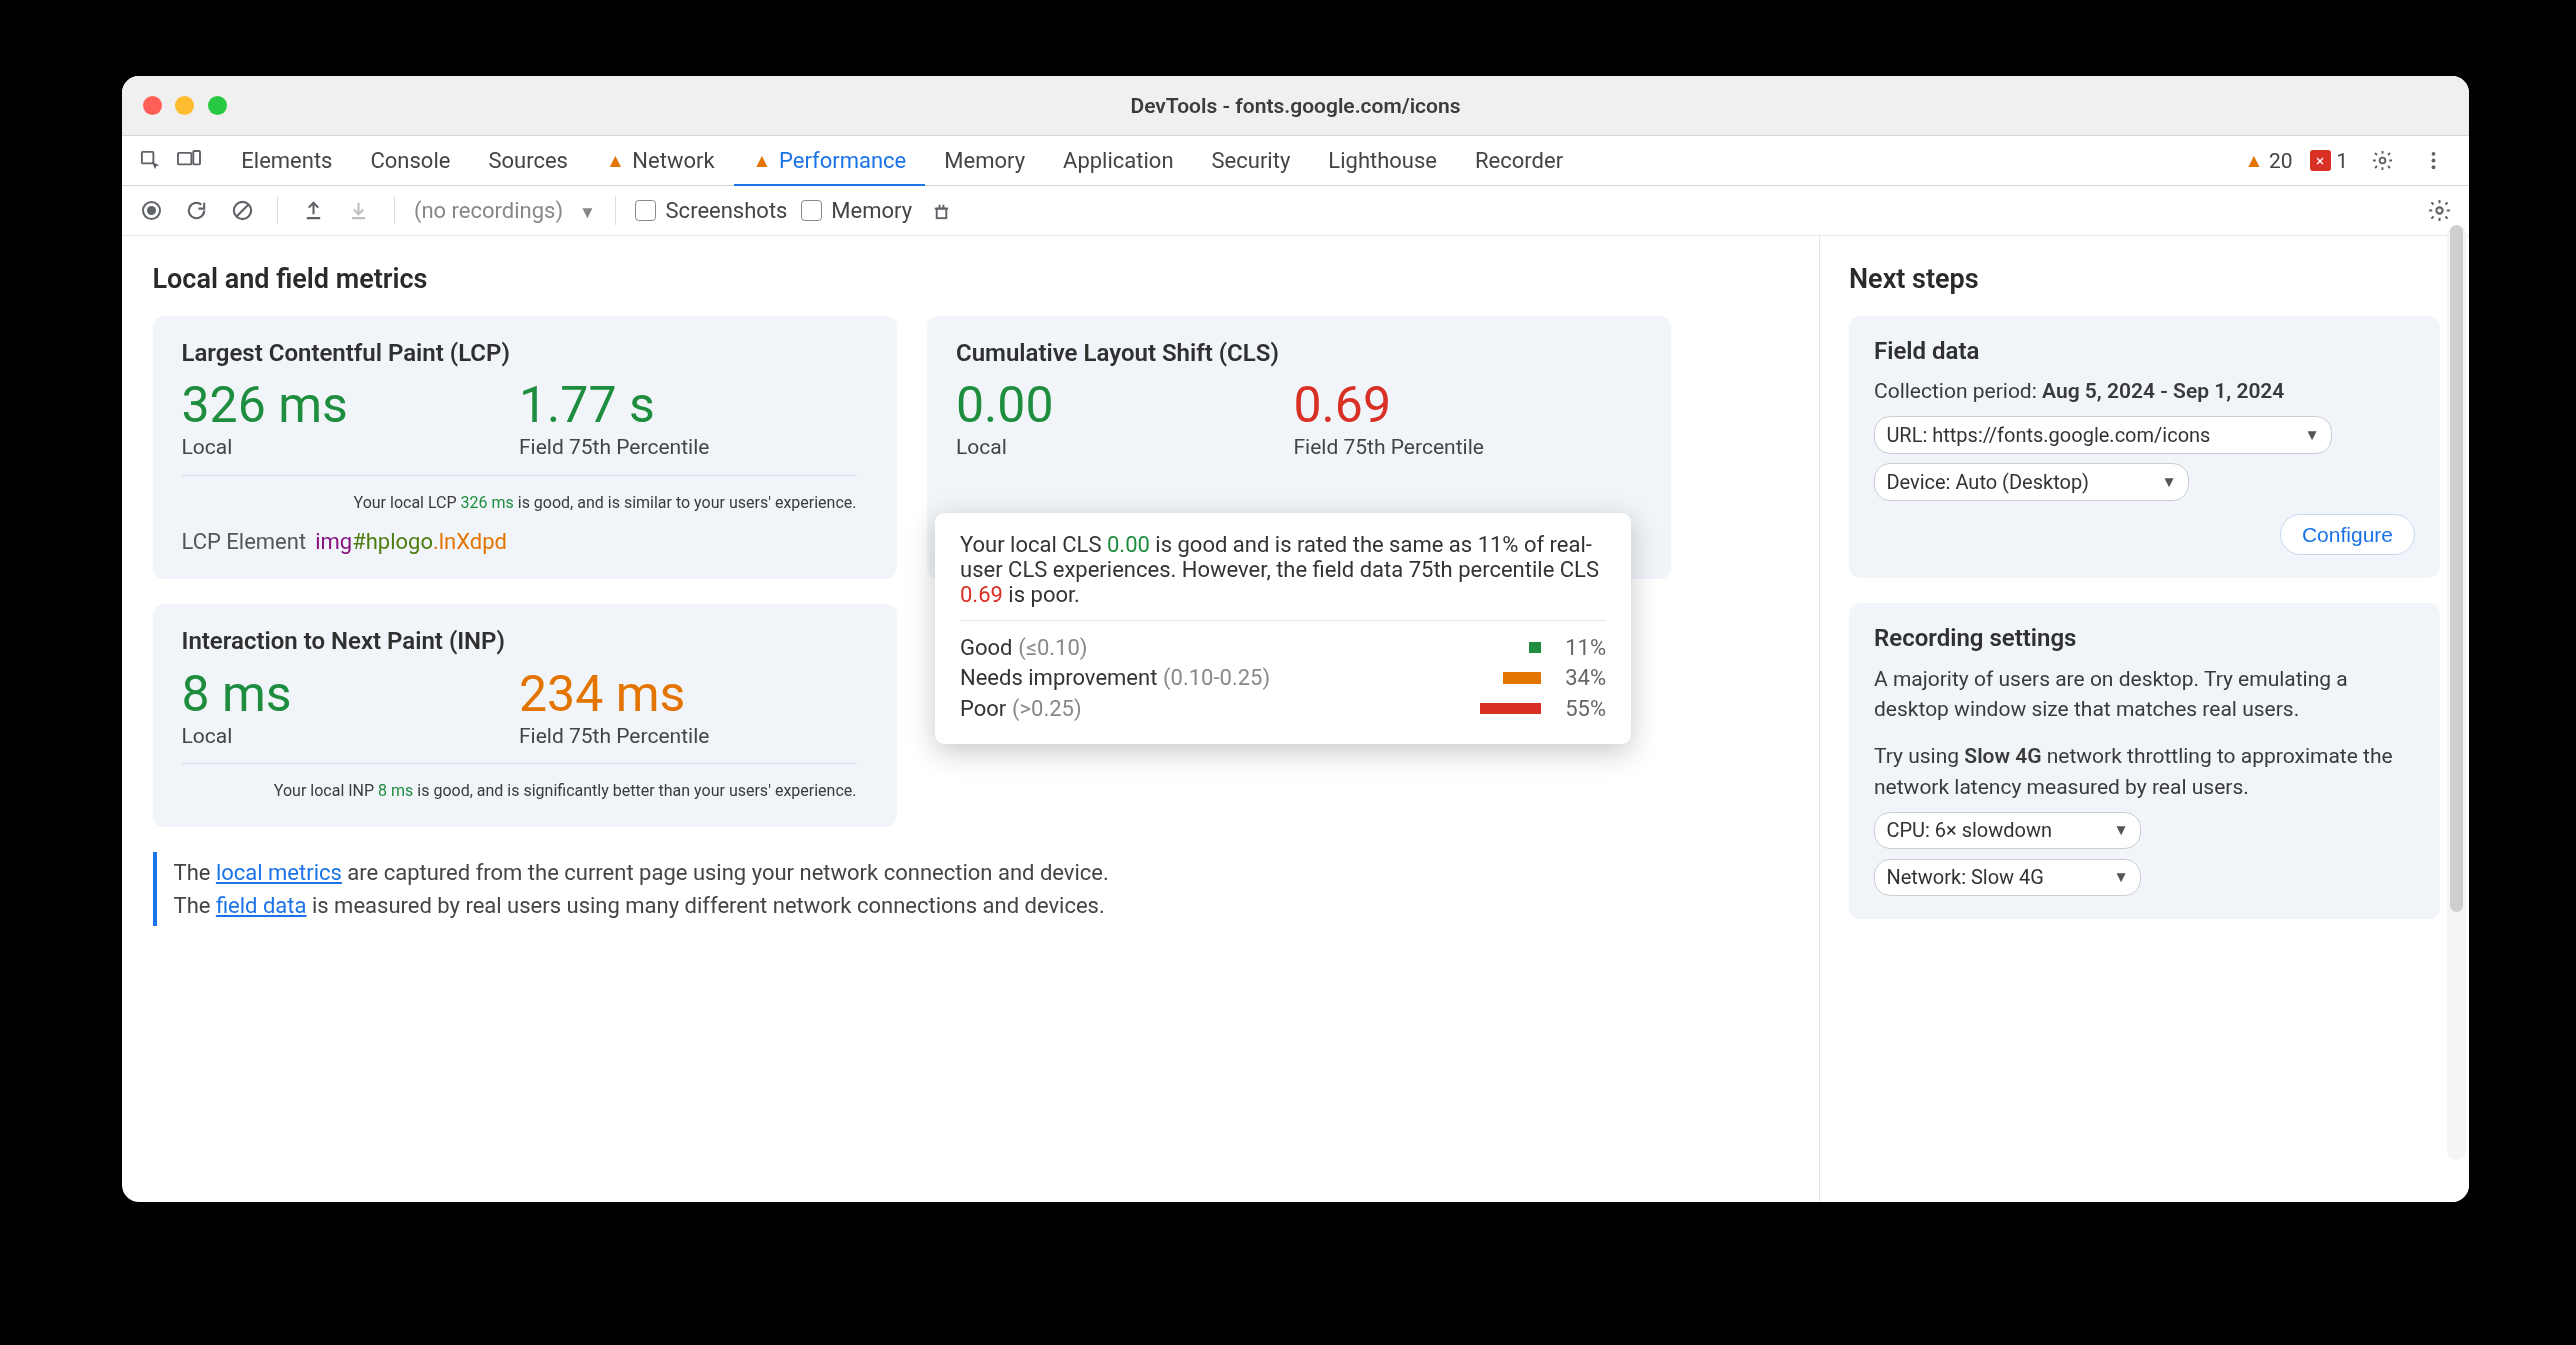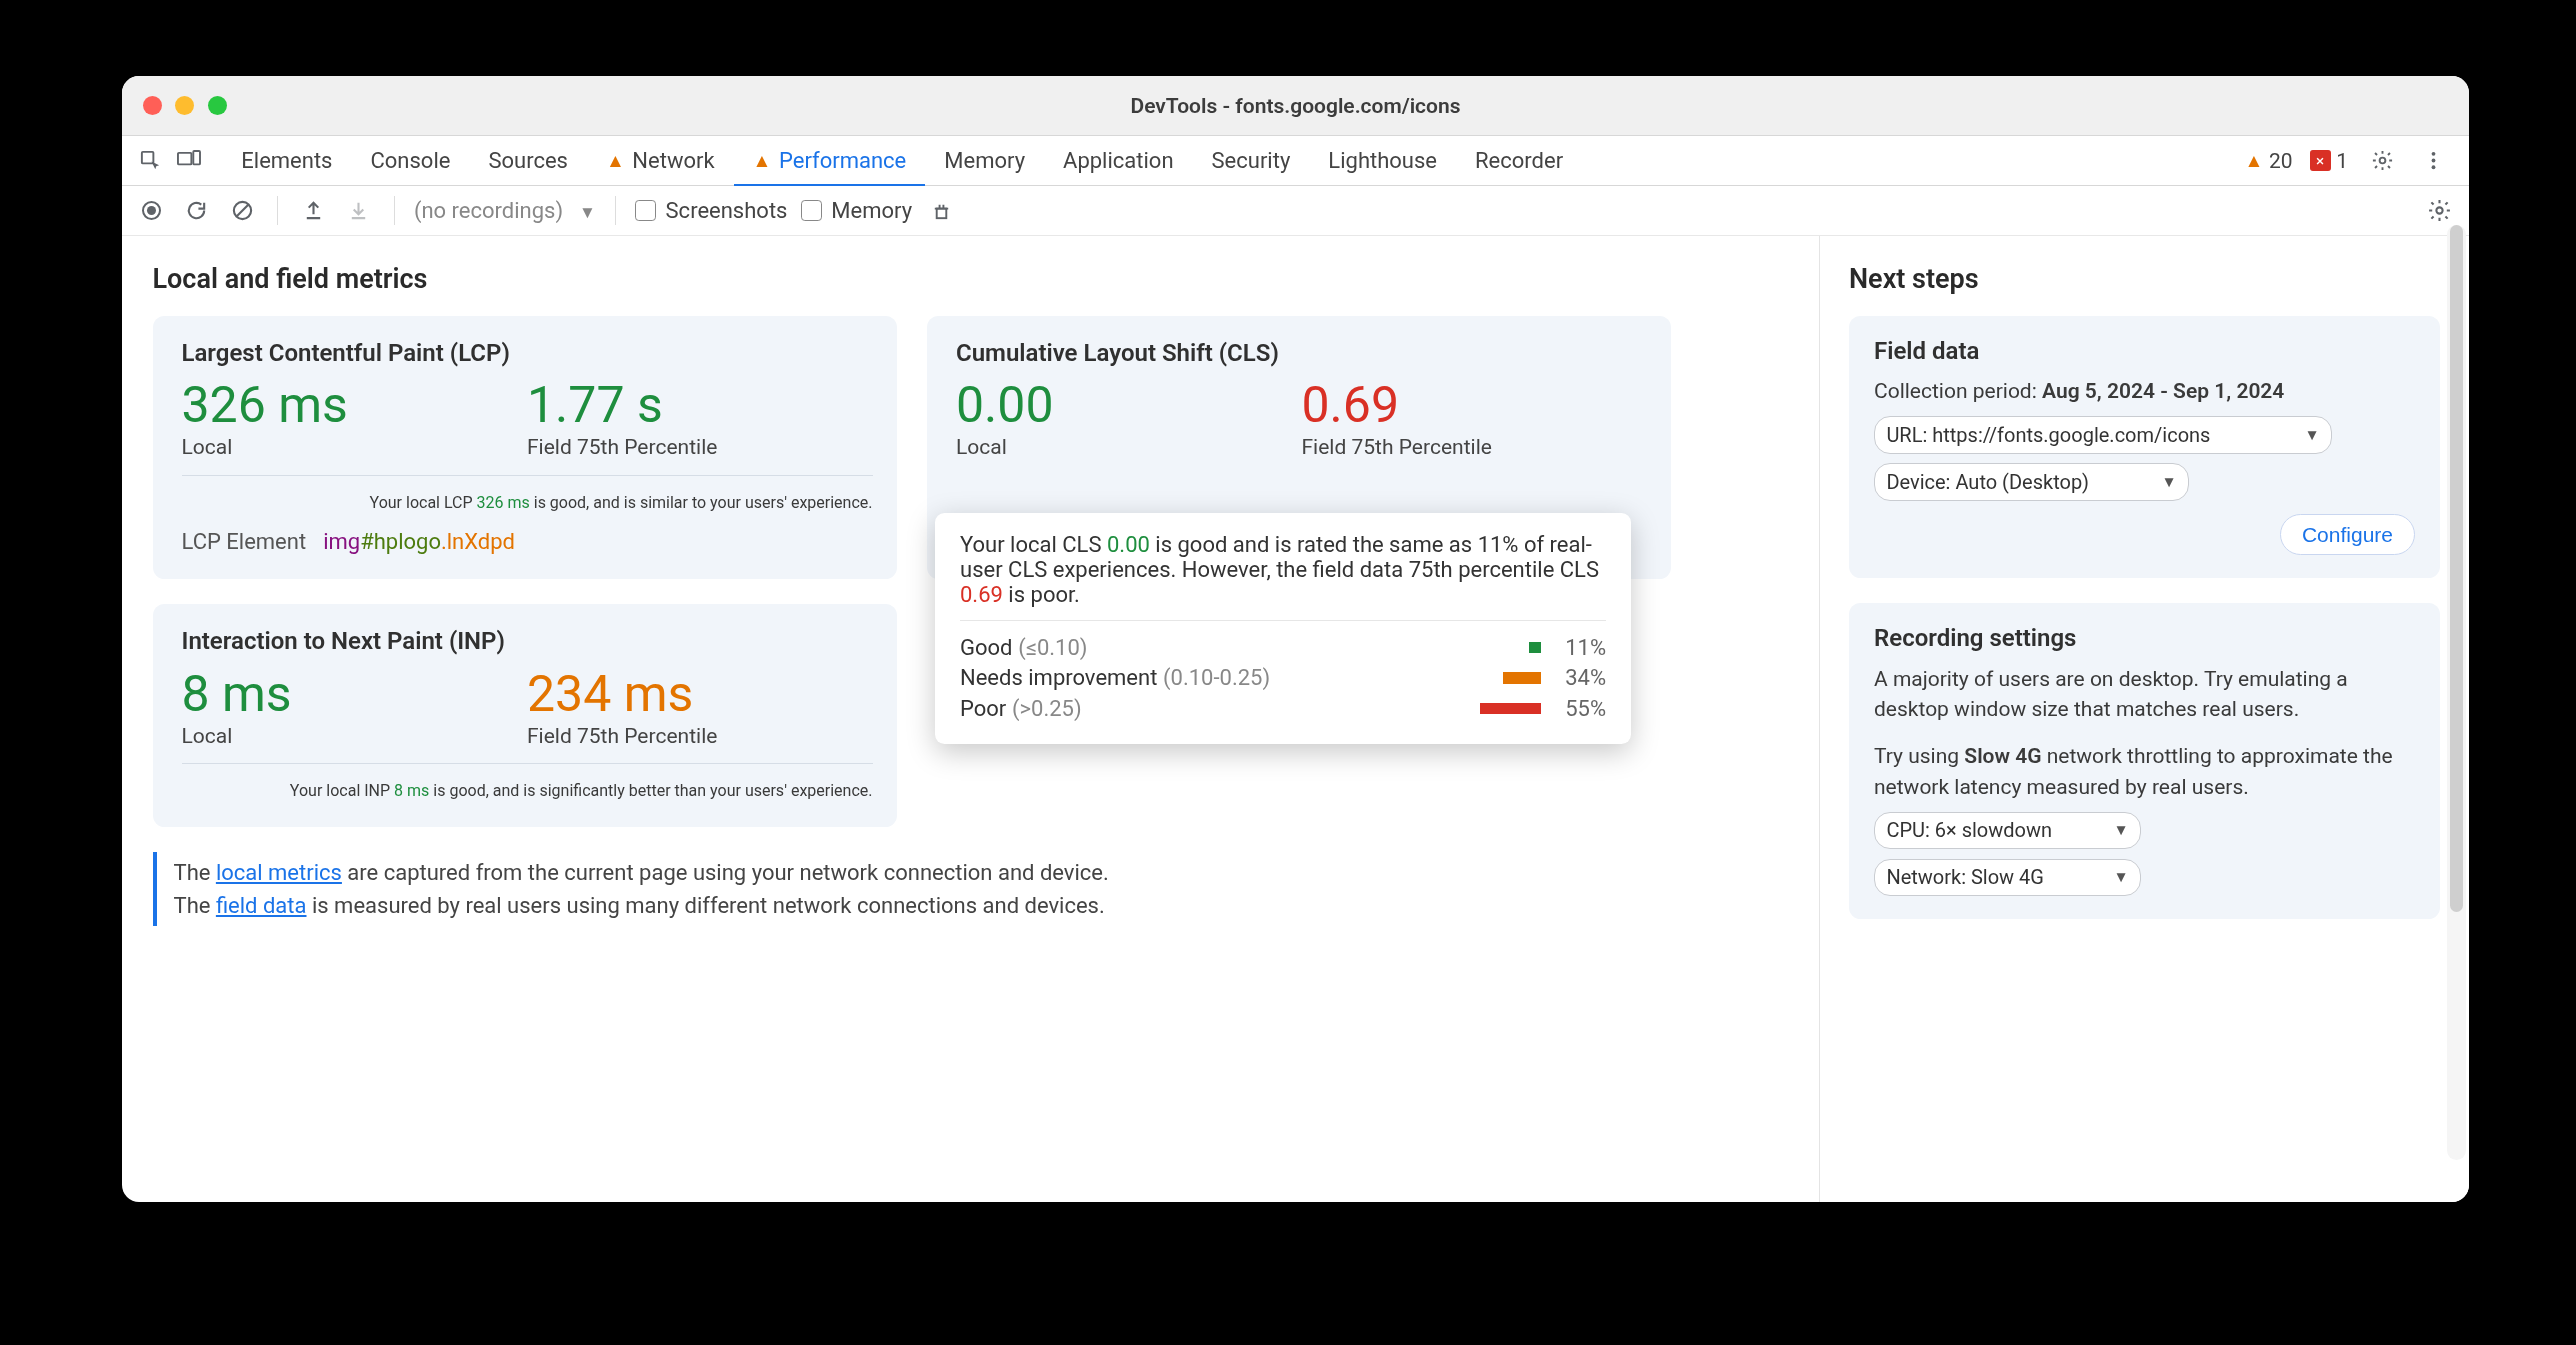--- a/index.html
+++ b/index.html
@@ -165,21 +165,21 @@
     color: #2a2a2a;
   }
   .cards-row {
     display: flex;
     gap: 30.5px;
     margin-bottom: 25px;
   }
   .metric-card {
     background: #f1f5fa;
     border-radius: 11.4px;
-    padding: 23px 24px 25px 29px;
+    padding: 23px 40px 25px 29px;
     width: 744px;
   }
   .metric-card h3 {
     margin: 0 0 11.4px 0;
     font-size: 24px;
     font-weight: 600;
     color: #303030;
   }
   .metric-values {
     display: flex;
@@ -202,21 +202,21 @@
   .card-divider {
     border: none; border-top: 1px solid #d6dde6; margin: 15.3px 0;
   }
   .card-text {
     font-size: 16px;
     color: #3a3a3a;
     line-height: 1.45;
     text-align: right;
   }
   .lcp-element-row {
-    display: flex; gap: 17px; font-size: 22px;
+    display: flex; gap: 9px; font-size: 22px;
     margin-top: 15.3px;
   }
   .lcp-element-row .lbl { color: #555; }
   .lcp-element-row .tag { color: #881280; }
   .lcp-element-row .id { color: #4d7c0f; }
   .lcp-element-row .cls { color: #e37400; }
   .tooltip-card {
     position: absolute;
     background: #fff;
     border-radius: 9.5px;

